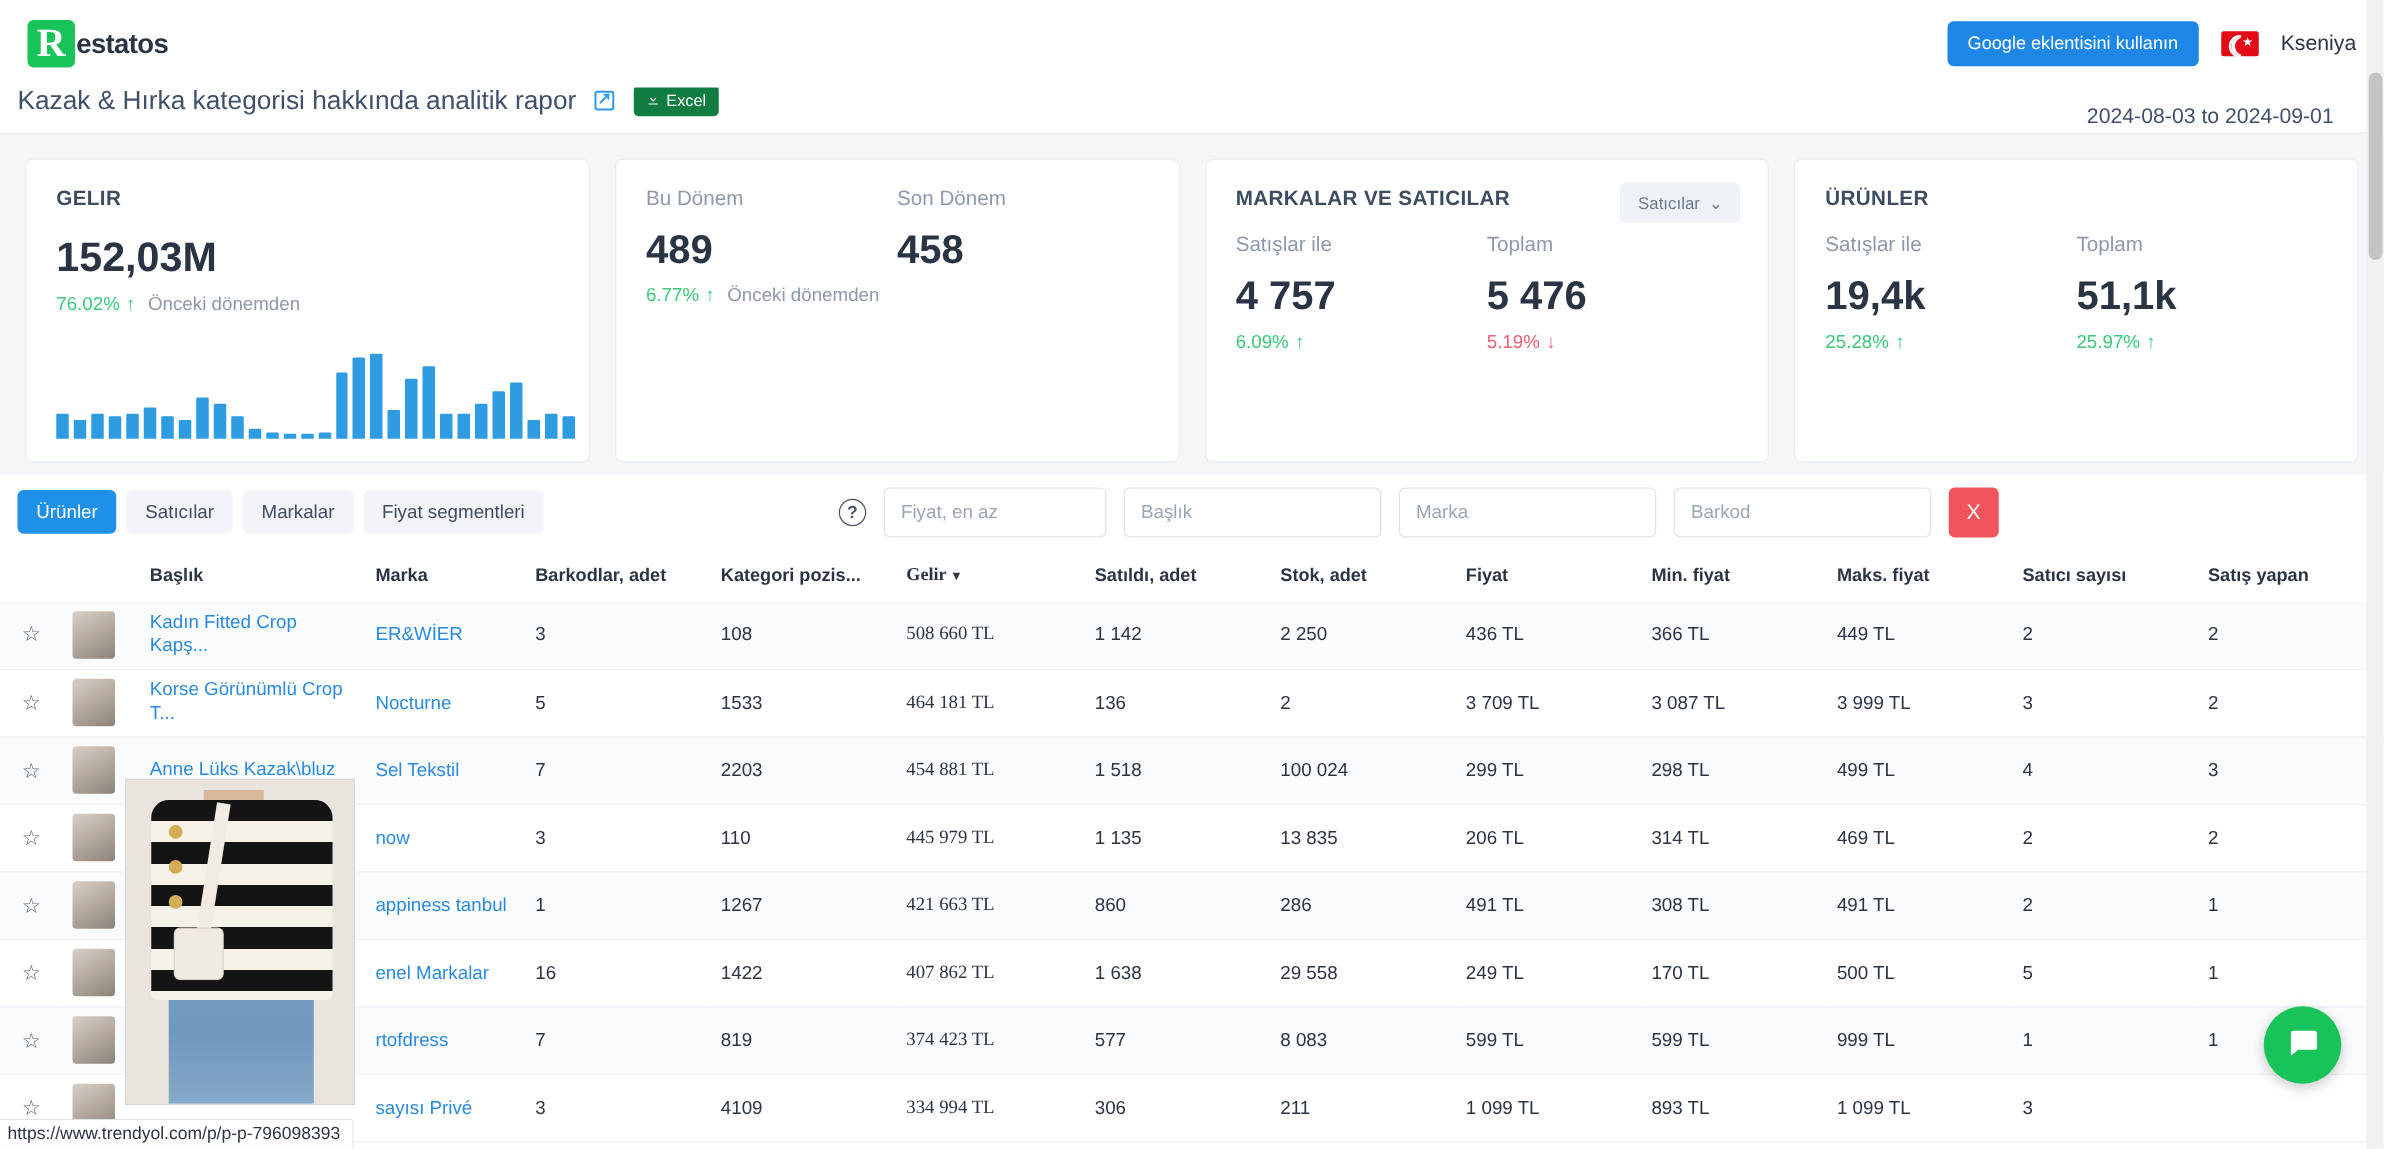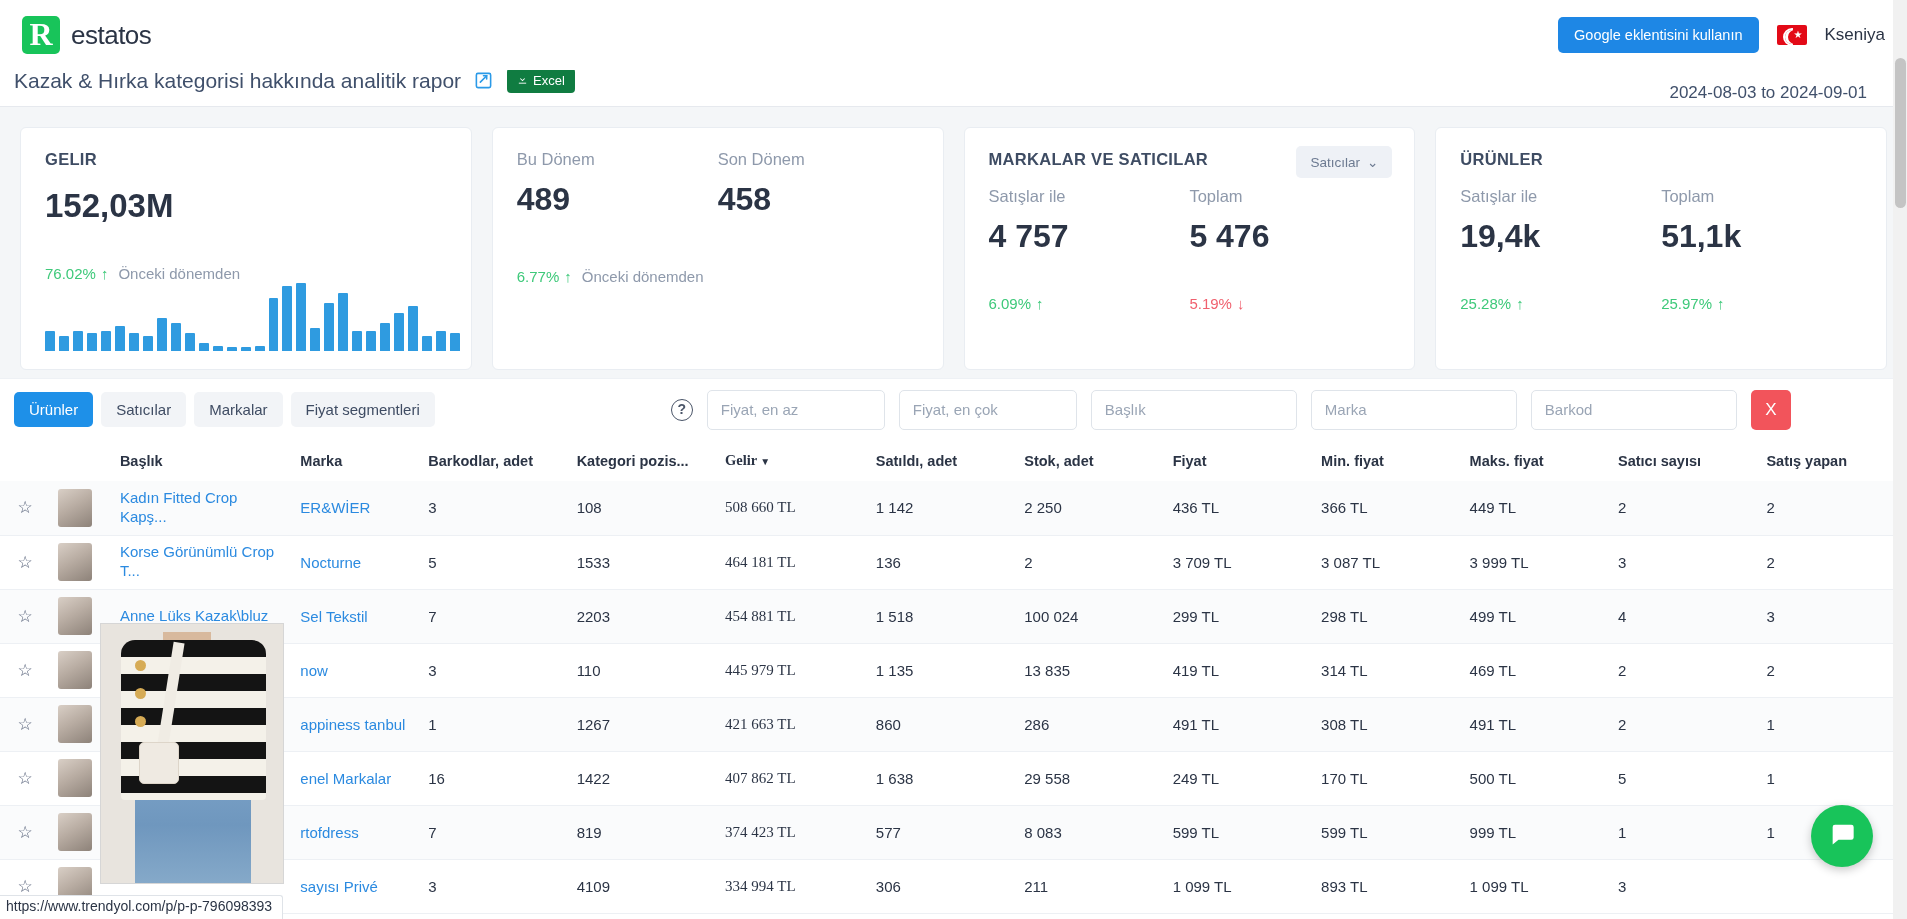--- a/index.html
+++ b/index.html
@@ -21,22 +21,22 @@
     padding: 0 22px;
     z-index: 40;
   }
   .logo { display: flex; align-items: center; }
   .logo-r {
     width: 38px; height: 38px; background: #18c45a; border-radius: 5px;
     color: #ffffff; font-size: 32px; font-weight: bold; line-height: 37px;
     text-align: center; font-family: "Liberation Serif", serif;
   }
   .logo-text {
-    font-size: 26px; font-weight: normal; color: #2b3445; letter-spacing: -0.5px;
-    margin-left: 11px;
+    font-size: 22px; font-weight: bold; color: #2b3445; letter-spacing: -0.5px;
+    margin-left: 1px;
   }
   .topbar-right { display: flex; align-items: center; gap: 18px; }
   .gbtn {
     background: #1e87e5; color: #fff; border: none; border-radius: 5px;
     font-size: 14.5px; padding: 10px 16px; cursor: pointer;
     font-family: "Liberation Sans", sans-serif;
   }
   .flag {
     width: 30px; height: 20px; background: #e30a17; border-radius: 2px;
     position: relative; display: inline-block;
@@ -91,21 +91,21 @@
   }
   .card-title {
     font-size: 16.5px; font-weight: bold; color: #3e4c63; letter-spacing: .3px;
     margin-bottom: 18px;
   }
   .card-cols { display: flex; }
   .card-col { width: 50%; }
   .col-label { font-size: 16.5px; color: #8e99ab; margin-bottom: 12px; }
   .big-num { font-size: 32px; font-weight: bold; color: #2b3445; margin-bottom: 10px; }
   .big-num.huge { font-size: 33px; }
-  .delta { font-size: 15px; display: flex; align-items: center; gap: 5px; margin-top: 40px; }
+  .delta { font-size: 15px; display: flex; align-items: center; gap: 5px; }
   .delta .up { color: #3ec97a; }
   .delta .down { color: #f0606e; }
   .delta-note { color: #8e99ab; margin-left: 5px; }
   .pill {
     position: absolute; right: 22px; top: 18px;
     background: #eef1f6; border-radius: 5px; color: #6c7a91;
     font-size: 13.5px; padding: 8px 14px; cursor: pointer;
     display: flex; align-items: center; gap: 7px;
   }
 
@@ -396,21 +396,20 @@
   <div class="toolbar">
     <div class="tabs" id="tabs">
         <button class="tab active">Ürünler</button>
         <button class="tab">Satıcılar</button>
         <button class="tab">Markalar</button>
         <button class="tab">Fiyat segmentleri</button>
       </div>
     <div class="filters">
       <div class="help-icon">?</div>
       <input class="fin w-price" placeholder="Fiyat, en az" style="">
-      <input class="fin w-price" placeholder="Fiyat, en çok" style="">
       <input class="fin w-text" placeholder="Başlık" style="">
       <input class="fin w-text" placeholder="Marka" style="">
       <input class="fin w-text" placeholder="Barkod" style="">
       <button class="clearbtn">X</button>
     </div>
   </div>
 
   <div class="tablewrap">
     <table>
       <thead>
@@ -491,21 +490,21 @@
             <td class="c-img">
               <span class="thumb"></span>
             </td>
             <td class="c-title"><span class="link title-cell"></span></td>
             <td class="c-brand"><span class="link">now</span></td>
             <td class="c-num">3</td>
             <td class="c-num">110</td>
             <td class="c-rev">445 979 TL</td>
             <td class="c-num">1 135</td>
             <td class="c-num">13 835</td>
-            <td class="c-num">419 TL</td>
+            <td class="c-num">206 TL</td>
             <td class="c-num">314 TL</td>
             <td class="c-num">469 TL</td>
             <td class="c-num">2</td>
             <td class="c-num">2</td>
           </tr>
           <tr>
             <td class="c-star"><span class="star">☆</span></td>
             <td class="c-img">
               <span class="thumb"></span>
             </td>

